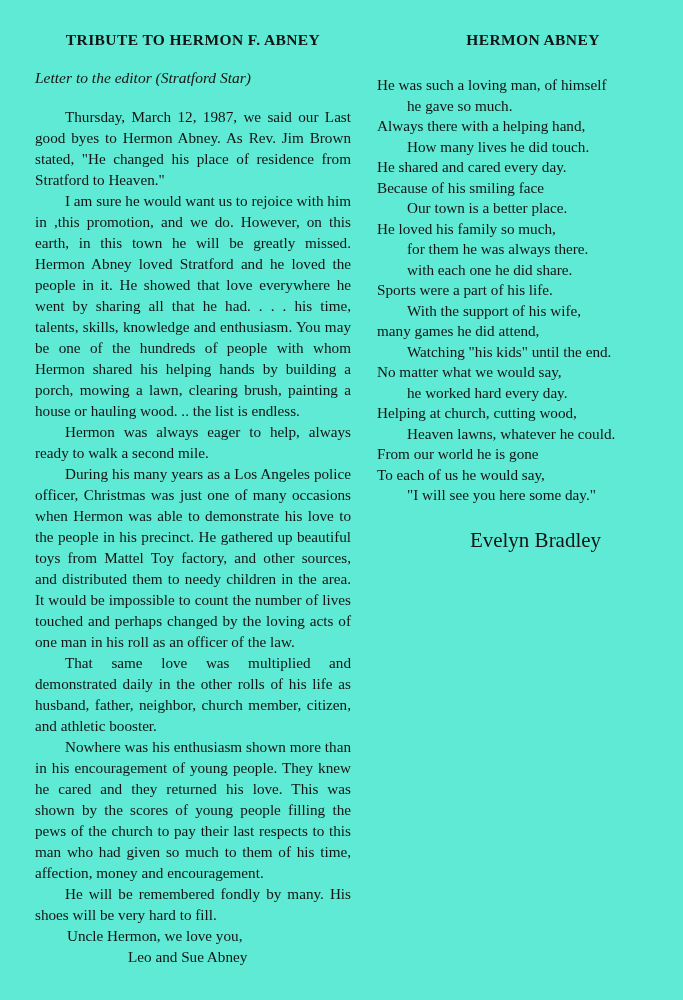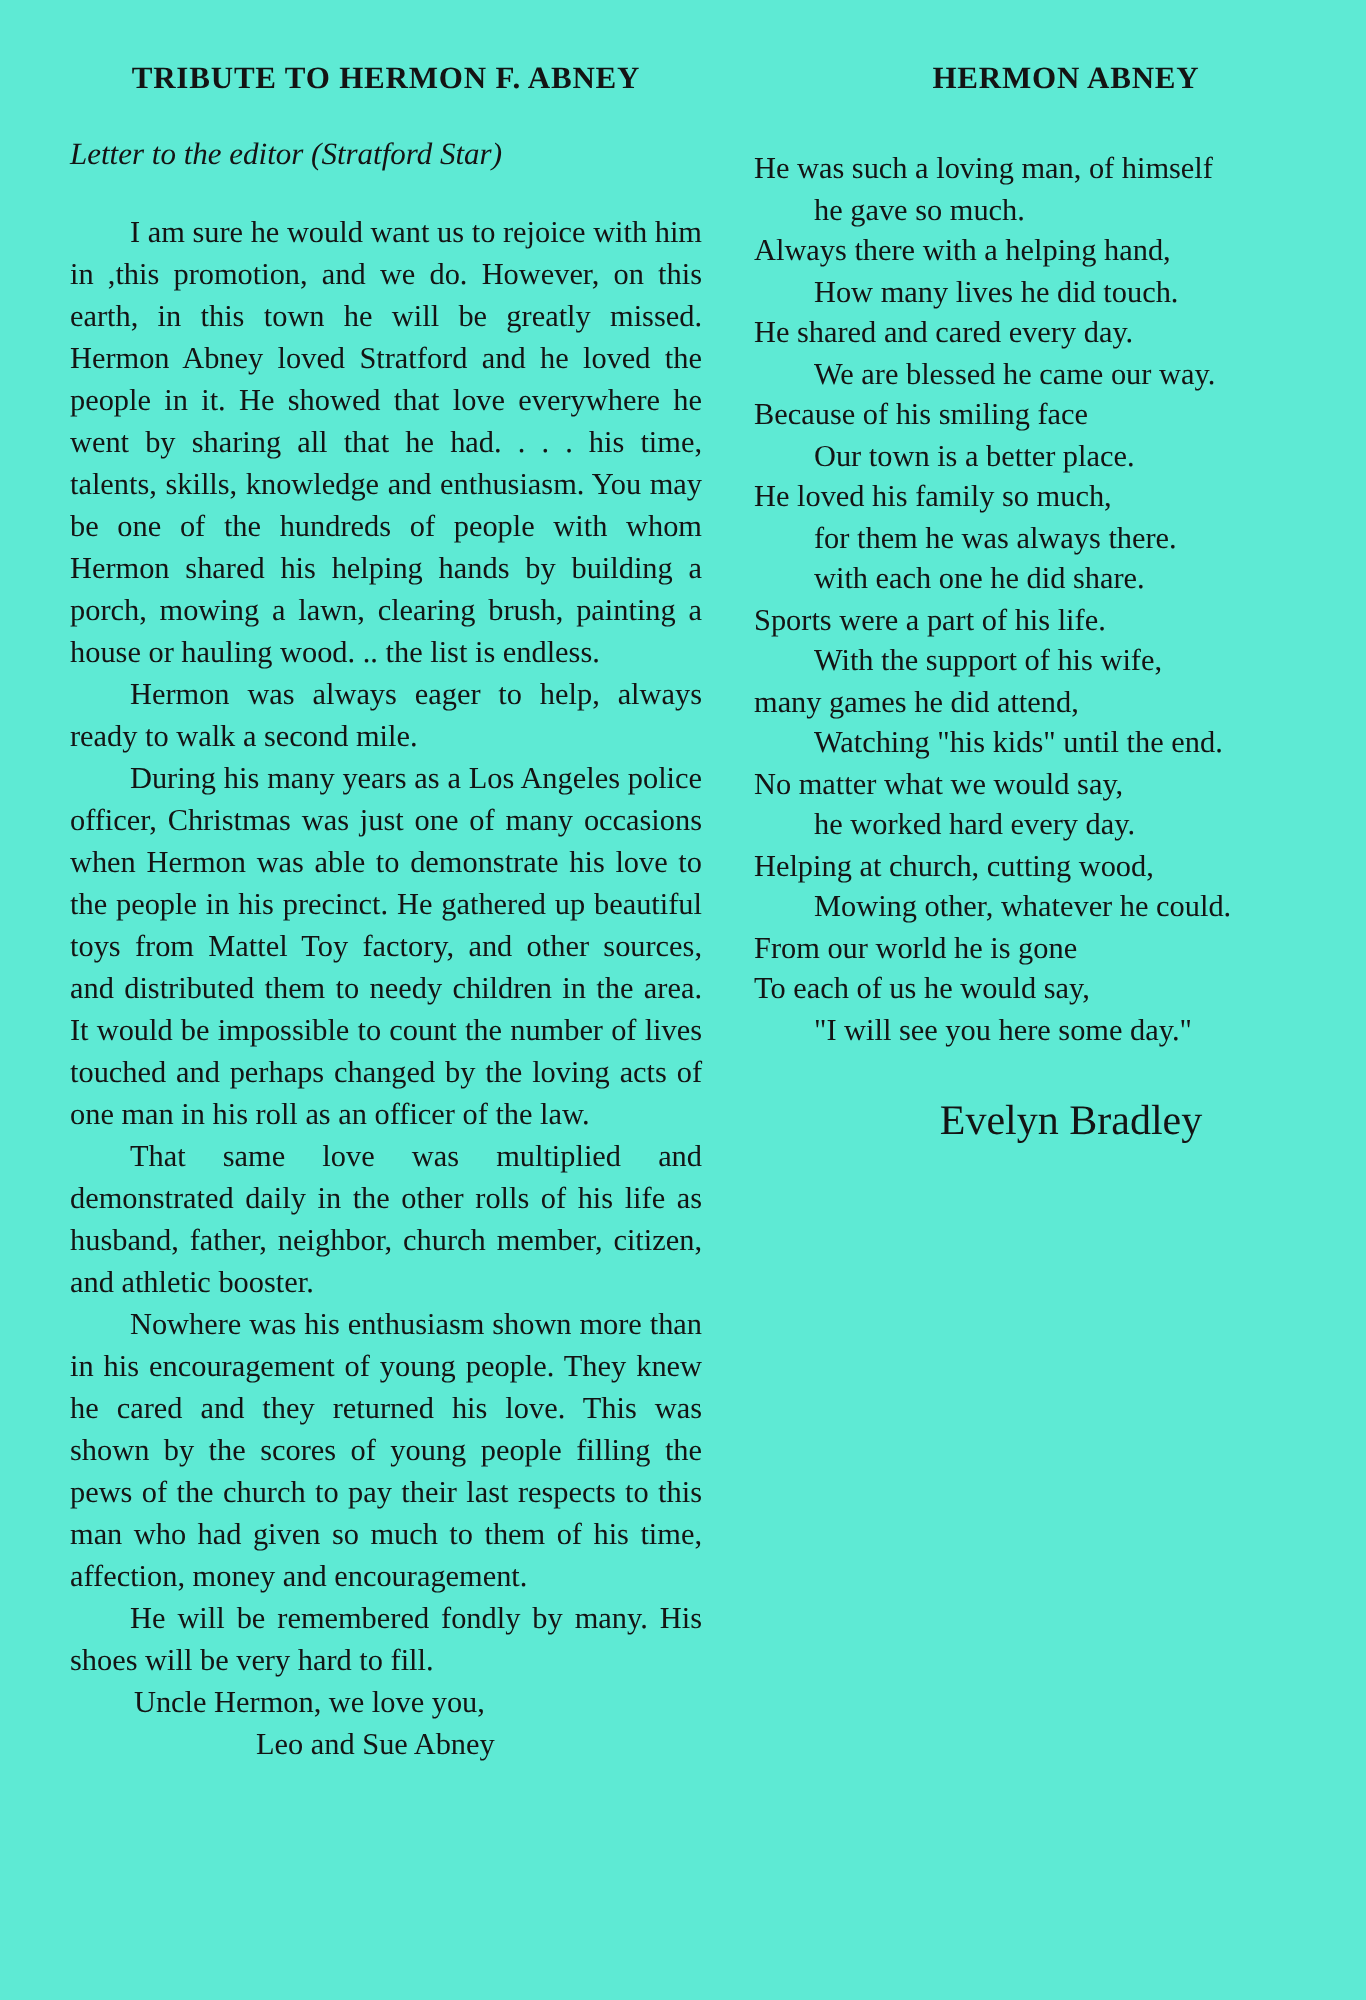--- a/index.html
+++ b/index.html
@@ -92,53 +92,53 @@
 </style>
 </head>
 <body>
 
 <div class="page">
 
   <div class="left-col">
     <div class="left-title">TRIBUTE TO HERMON F. ABNEY</div>
     <div class="subtitle">Letter to the editor (Stratford Star)</div>
     <div class="body-text">
+        <div class="para">Thursday, March 12, 1987, we said our Last good byes to Hermon Abney. As Rev. Jim Brown stated, "He changed his place of residence from Stratford to Heaven."</div>
         <div class="para">I am sure he would want us to rejoice with him in ,this promotion, and we do. However, on this earth, in this town he will be greatly missed. Hermon Abney loved Stratford and he loved the people in it. He showed that love everywhere he went by sharing all that he had. . . . his time, talents, skills, knowledge and enthusiasm. You may be one of the hundreds of people with whom Hermon shared his helping hands by building a porch, mowing a lawn, clearing brush, painting a house or hauling wood. .. the list is endless.</div>
         <div class="para">Hermon was always eager to help, always ready to walk a second mile.</div>
         <div class="para">During his many years as a Los Angeles police officer, Christmas was just one of many occasions when Hermon was able to demonstrate his love to the people in his precinct. He gathered up beautiful toys from Mattel Toy factory, and other sources, and distributed them to needy children in the area. It would be impossible to count the number of lives touched and perhaps changed by the loving acts of one man in his roll as an officer of the law.</div>
         <div class="para">That same love was multiplied and demonstrated daily in the other rolls of his life as husband, father, neighbor, church member, citizen, and athletic booster.</div>
         <div class="para">Nowhere was his enthusiasm shown more than in his encouragement of young people. They knew he cared and they returned his love. This was shown by the scores of young people filling the pews of the church to pay their last respects to this man who had given so much to them of his time, affection, money and encouragement.</div>
         <div class="para">He will be remembered fondly by many. His shoes will be very hard to fill.</div>
       </div>
     <div class="body-text closing-1" style="margin-top:0;">Uncle Hermon, we love you,</div>
     <div class="body-text closing-2" style="margin-top:0;">Leo and Sue Abney</div>
   </div>
 
   <div class="right-col">
     <div class="right-title">HERMON ABNEY</div>
     <div class="poem">
         <div class="poem-line">He was such a loving man, of himself</div>
         <div class="poem-line poem-line-indent">he gave so much.</div>
         <div class="poem-line">Always there with a helping hand,</div>
         <div class="poem-line poem-line-indent">How many lives he did touch.</div>
         <div class="poem-line">He shared and cared every day.</div>
-        <div class="poem-line poem-line-indent">We are blessed he came our way.</div>
         <div class="poem-line">Because of his smiling face</div>
         <div class="poem-line poem-line-indent">Our town is a better place.</div>
         <div class="poem-line">He loved his family so much,</div>
         <div class="poem-line poem-line-indent">for them he was always there.</div>
         <div class="poem-line poem-line-indent">with each one he did share.</div>
         <div class="poem-line">Sports were a part of his life.</div>
         <div class="poem-line poem-line-indent">With the support of his wife,</div>
         <div class="poem-line">many games he did attend,</div>
         <div class="poem-line poem-line-indent">Watching "his kids" until the end.</div>
         <div class="poem-line">No matter what we would say,</div>
         <div class="poem-line poem-line-indent">he worked hard every day.</div>
         <div class="poem-line">Helping at church, cutting wood,</div>
-        <div class="poem-line poem-line-indent">Mowing other, whatever he could.</div>
+        <div class="poem-line poem-line-indent">Heaven lawns, whatever he could.</div>
         <div class="poem-line">From our world he is gone</div>
         <div class="poem-line">To each of us he would say,</div>
         <div class="poem-line poem-line-indent">"I will see you here some day."</div>
       </div>
     <div class="author">Evelyn Bradley</div>
   </div>
 
 </div>
 
 </body></html>

